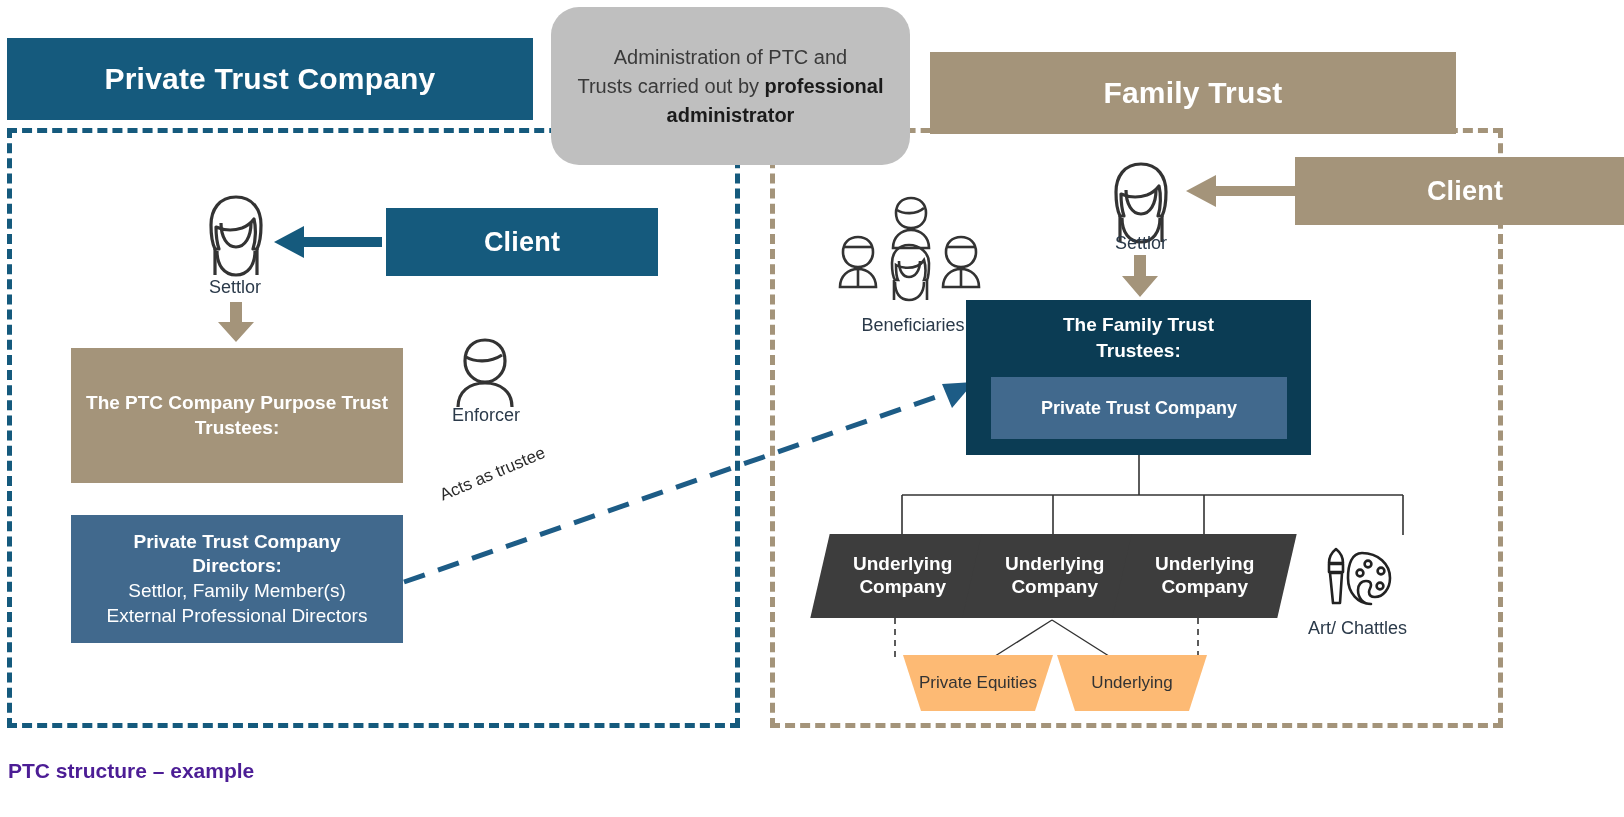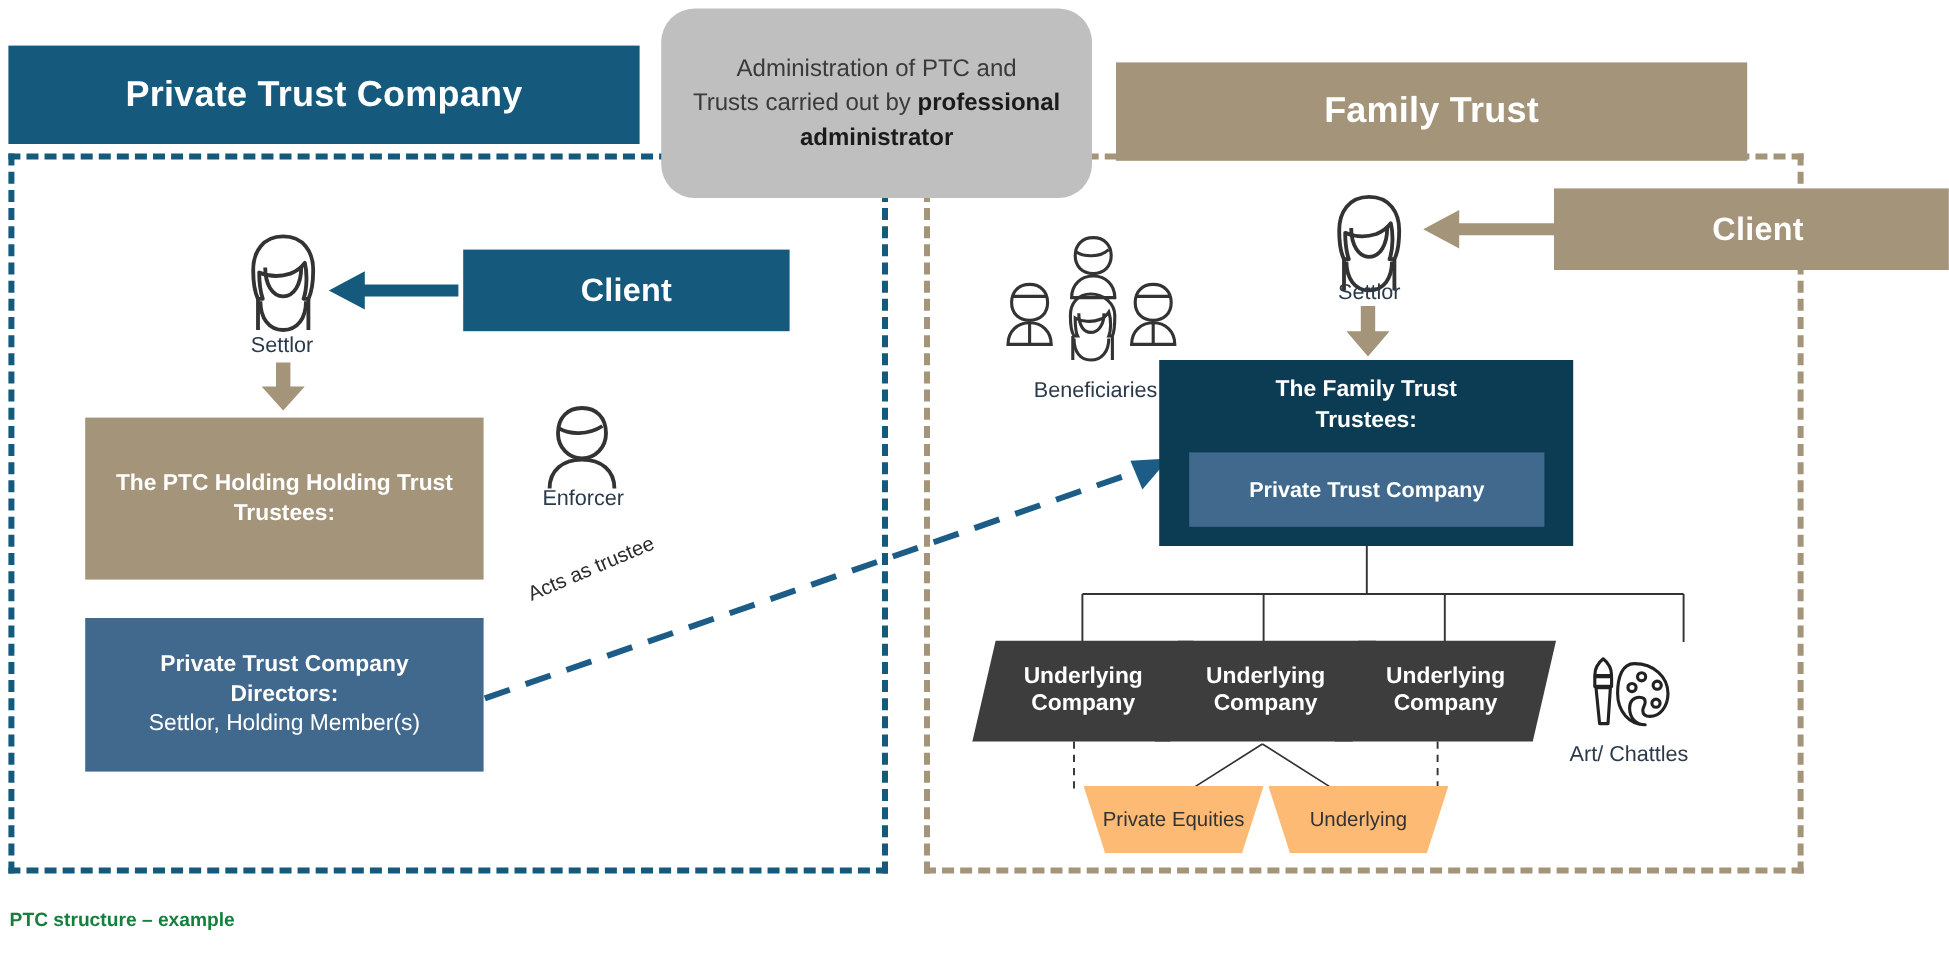--- a/index.html
+++ b/index.html
@@ -98,21 +98,21 @@
     font-size:17px;text-align:center;
     display:flex;align-items:center;justify-content:center;
     clip-path:polygon(0 0,100% 0,88% 100%,12% 100%);
   }
   .tr1{left:903px;top:655px;}
   .tr2{left:1057px;top:655px;}
 
   
   .lbl{font-size:18px;color:#2b3a4a;text-align:center;}
   .caption{
-    left:8px;top:759px;font-size:16px;font-weight:bold;color:#15803d;
+    left:8px;top:759px;font-size:21px;font-weight:bold;color:#4c1d95;
   }
 
   .acts{
     left:437px;top:487px;font-size:17px;color:#2b2b2b;
     transform:rotate(-23deg);transform-origin:left top;white-space:nowrap;
   }
 
   svg{display:block;overflow:visible;}
 </style>
 </head>
@@ -156,28 +156,29 @@
   </svg>
 </div>
 
 <div class="abs" style="left:216px;top:302px;">
   <svg width="40" height="42" viewBox="0 0 40 42">
     <path d="M14 0 L26 0 L26 20 L38 20 L20 40 L2 20 L14 20 Z" fill="#a4947a"></path>
   </svg>
 </div>
 
 <div class="abs box ptc-holding">
-  <div class="t1">The PTC Holding Holding Trust</div>
+  <div class="t1">The PTC Company Purpose Trust</div>
   <div class="t1">Trustees:</div>
 </div>
 
 <div class="abs box ptc-directors">
   <div class="t1">Private Trust Company</div>
   <div class="t1">Directors:</div>
-  <div class="t2">Settlor, Holding Member(s)</div>
+  <div class="t2">Settlor, Family Member(s)</div>
+  <div class="t2">External Professional Directors</div>
 </div>
 
 <div class="abs" style="left:452px;top:337px;">
   <svg width="66" height="70" viewBox="0 0 66 70">
     <path d="M33 3 C21 3 13 11 13 24 C13 36 22 45 33 45 C44 45 53 36 53 24 C53 11 45 3 33 3 Z" fill="none" stroke="#333" stroke-width="3.2"></path>
     <path d="M14 20 C22 25 38 26 50 18" fill="none" stroke="#333" stroke-width="3.2"></path>
     <path d="M6 70 C6 55 17 46 33 46 C49 46 60 55 60 70" fill="none" stroke="#333" stroke-width="3.2"></path>
   </svg>
 </div>
 <div class="abs lbl" style="left:430px;top:405px;width:112px;">Enforcer</div>

